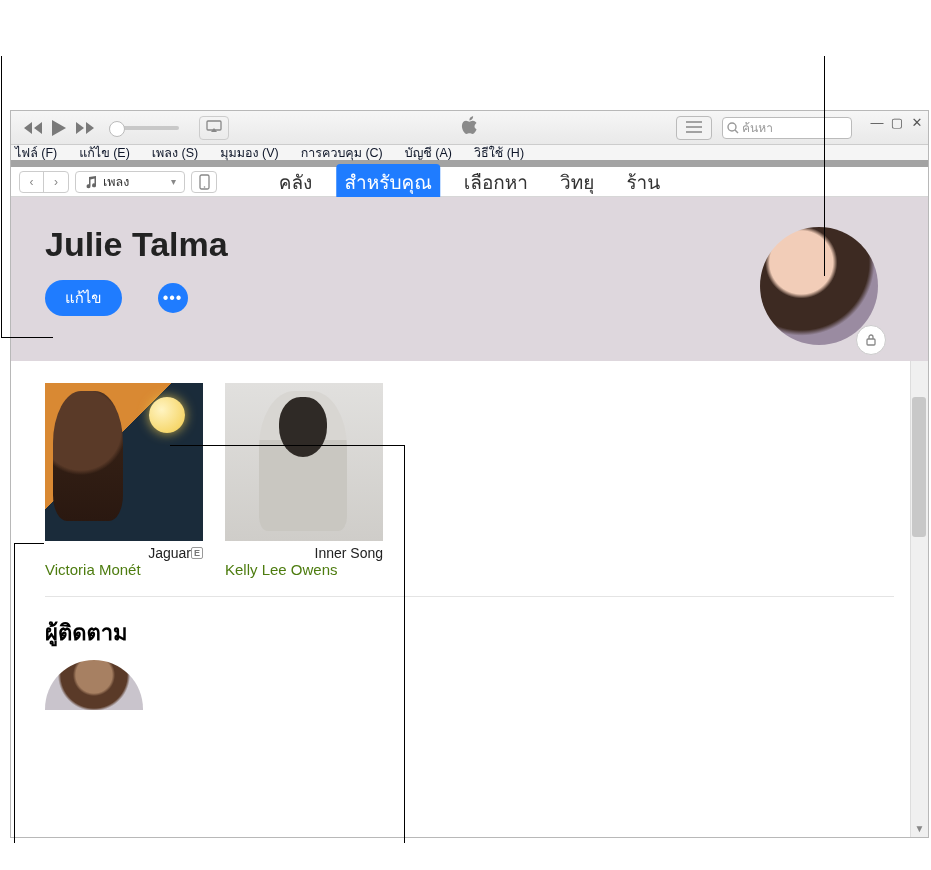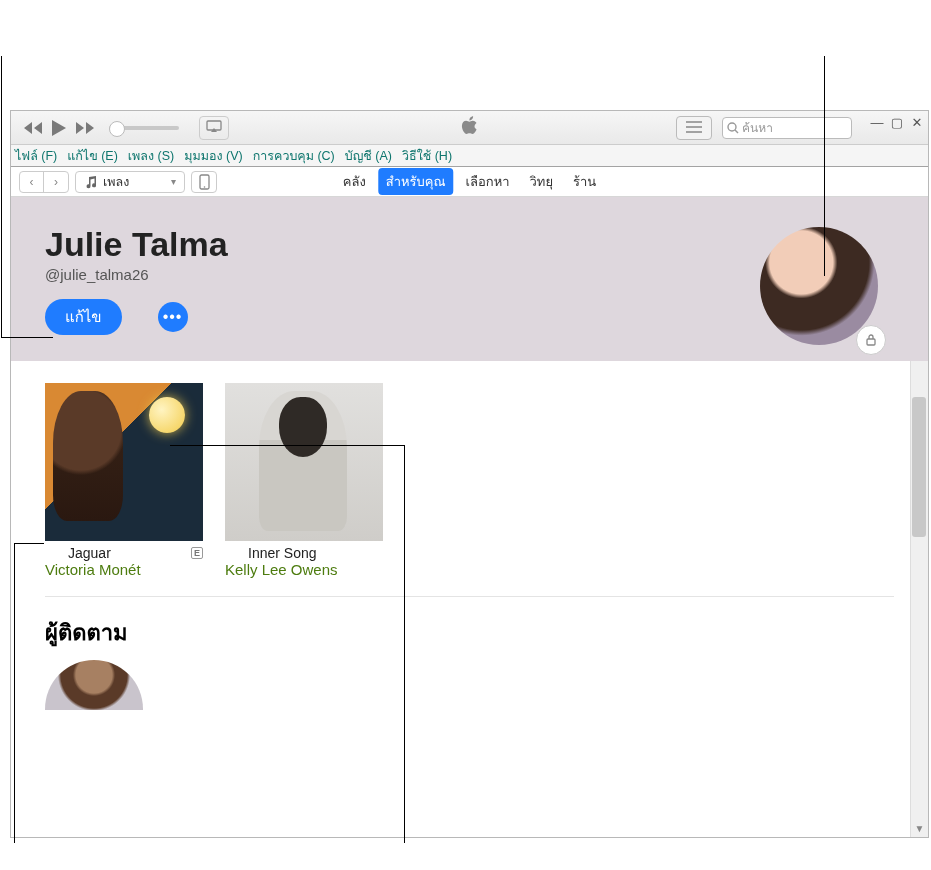--- a/index.html
+++ b/index.html
@@ -11,29 +11,29 @@
 .win-btns div { width: 14px; height: 14px; display: flex; align-items: center; justify-content: center; font-size: 13px; color: #555; cursor: default; }
 .play-controls { display: flex; align-items: center; gap: 8px; padding-left: 12px; }
 .pc-btn { color: #6b6b6b; display: flex; align-items: center; }
 .vol { width: 70px; height: 4px; background: #c8c8c8; border-radius: 2px; position: relative; margin-left: 6px; }
 .vol::after { content: ""; position: absolute; left: 0; top: -5px; width: 14px; height: 14px; border-radius: 50%; background: #fff; border: 1px solid #bbb; }
 .airplay-btn { margin-left: 12px; border: 1px solid #ccc; border-radius: 4px; padding: 2px 6px; color: #777; }
 .apple-logo { position: absolute; left: 50%; transform: translateX(-50%); color: #8a8a8a; }
 .right-tb { position: absolute; right: 76px; display: flex; align-items: center; gap: 10px; }
 .list-btn { border: 1px solid #bbb; border-radius: 4px; padding: 2px 8px; color: #777; background: #f3f3f3; }
 .search-box { width: 130px; height: 22px; border: 1px solid #bbb; border-radius: 4px; background: #fff; display: flex; align-items: center; padding: 0 4px; color: #999; font-size: 12px; gap: 3px; }
-.menubar { height: 22px; background: #f5f5f5; border-bottom: 1px solid #a3a3a3; display: flex; align-items: center; padding: 0 4px; font-size: 12.5px; color: #0f766e; gap: 10px; }
+.menubar { height: 22px; background: #f5f5f5; border-bottom: 7px solid #a3a3a3; display: flex; align-items: center; padding: 0 4px; font-size: 12.5px; color: #0f172a; gap: 22px; }
 .menubar span { cursor: default; }
 .navbar { height: 30px; border-bottom: 1px solid #d7d7d7; display: flex; align-items: center; padding: 0 8px; gap: 6px; position: relative; background: #fff; }
 .nav-arrows { display: flex; border: 1px solid #ccc; border-radius: 4px; overflow: hidden; }
 .nav-arrows div { width: 24px; height: 20px; display: flex; align-items: center; justify-content: center; color: #888; font-size: 12px; }
 .nav-arrows div:first-child { border-right: 1px solid #ccc; }
 .media-select { border: 1px solid #ccc; border-radius: 4px; height: 22px; display: flex; align-items: center; padding: 0 8px; font-size: 12.5px; color: #333; gap: 5px; min-width: 110px; }
 .device-btn { border: 1px solid #ccc; border-radius: 4px; width: 26px; height: 22px; display: flex; align-items: center; justify-content: center; color: #777; }
-.tabs { position: absolute; left: 50%; transform: translateX(-50%); display: flex; gap: 4px; font-size: 13px; }
+.tabs { position: absolute; left: 50%; transform: translateX(-50%); display: flex; gap: 16px; font-size: 19px; }
 .tab { padding: 3px 8px; border-radius: 4px; color: #333; }
 .tab.active { background: #1f7cff; color: #fff; }
 .content { position: relative; height: 640px; overflow: hidden; }
 .scrollbar-bg { position: absolute; right: 0; top: 0; bottom: 0; width: 18px; background: #f0f0f0; border-left: 1px solid #ddd; }
 .scroll-arrow { height: 18px; display: flex; align-items: center; justify-content: center; color: #888; font-size: 10px; }
 .scroll-thumb { position: absolute; top: 200px; width: 14px; left: 1px; height: 140px; background: #c8c8c8; border-radius: 3px; }
 .profile-header { height: 164px; background: #ded7dd; padding: 28px 34px 0 34px; position: relative; }
 .profile-name { font-size: 34px; font-weight: 700; color: #222; }
 .profile-handle { font-size: 15px; color: #555; margin-top: 2px; }
 .profile-actions { margin-top: 16px; display: flex; gap: 36px; align-items: center; }
@@ -45,21 +45,21 @@
 .section-title { font-size: 22px; font-weight: 700; margin-bottom: 10px; }
 .album-row { display: flex; gap: 22px; }
 .album { width: 158px; }
 .cover { width: 158px; height: 158px; background: #333; position: relative; overflow: hidden; }
 .cover1 { background: linear-gradient(135deg, #d98933 0 40%, #1a2b3a 40% 100%); }
 .cover1::before { content:""; position:absolute; left:8px; top:8px; width:70px; height:130px; background: radial-gradient(circle at 40% 30%, #5a3a28 0 40%, transparent 45%), linear-gradient(#3a2518,#2a1810); border-radius: 40% 40% 20% 20%; }
 .cover1::after { content:""; position:absolute; right:18px; top:14px; width:36px; height:36px; border-radius:50%; background: radial-gradient(circle at 35% 35%, #fff4c2, #f3cc4b); box-shadow: 0 0 12px rgba(243,204,75,0.8); }
 .cover2 { background: linear-gradient(#e1e0de, #cfcdc9); }
 .cover2::before { content:""; position:absolute; left:34px; top:8px; width:88px; height:140px; background: linear-gradient(#d8d6d2 0 35%, #c9c7c1 35% 100%); border-radius: 40% 40% 10% 10%; }
 .cover2::after { content:""; position:absolute; left:54px; top:14px; width:48px; height:60px; background:#2f2a26; border-radius: 45% 45% 50% 50%; }
-.album-title-row { display: flex; justify-content: space-between; align-items: center; margin-top: 4px; margin-left: 23px; }
+.album-title-row { display: flex; justify-content: flex-end; align-items: center; margin-top: 4px; margin-left: 23px; }
 .album-title { font-size: 14px; color: #222; }
 .explicit { font-size: 9px; border: 1px solid #999; color: #777; padding: 0 2px; border-radius: 2px; font-weight: 700; }
 .album-artist { font-size: 15px; color: #4d7c0f; }
 .divider { border-top: 1px solid #e4e4e4; margin: 18px 0; }
 .follower-thumb { width: 98px; height: 50px; border-radius: 50px 50px 0 0; background: radial-gradient(circle at 50% 30%, #a78062 0 30%, #5a3a28 35% 55%, #c9c4cc 60% 100%); }
 </style>
 </head>
 <body>
 
 <div class="callout-line" style="left:1px; top:56px; width:1px; height:282px;"></div>
@@ -162,21 +162,20 @@
 
   <div class="content">
     <div class="scrollbar-bg">
       <div class="scroll-arrow">▲</div>
       <div class="scroll-thumb"></div>
       <div class="scroll-arrow" style="position:absolute;bottom:0;width:100%;">▼</div>
     </div>
 
     <div class="profile-header">
       <div class="profile-name">Julie Talma</div>
-      <div class="profile-handle">@julie_talma26</div>
       <div class="profile-actions">
         <div class="edit-btn">แก้ไข</div>
         <div class="more-btn">•••</div>
       </div>
       <div class="avatar"></div>
       <div class="lock-badge">
         <svg width="14" height="14" viewBox="0 0 14 14">
             <rect x="3" y="6" width="8" height="6" rx="1" fill="none" stroke="#888" stroke-width="1.3"></rect>
             <path d="M5 6V4a2 2 0 0 1 4 0v2" fill="none" stroke="#888" stroke-width="1.3"></path>
           </svg>

